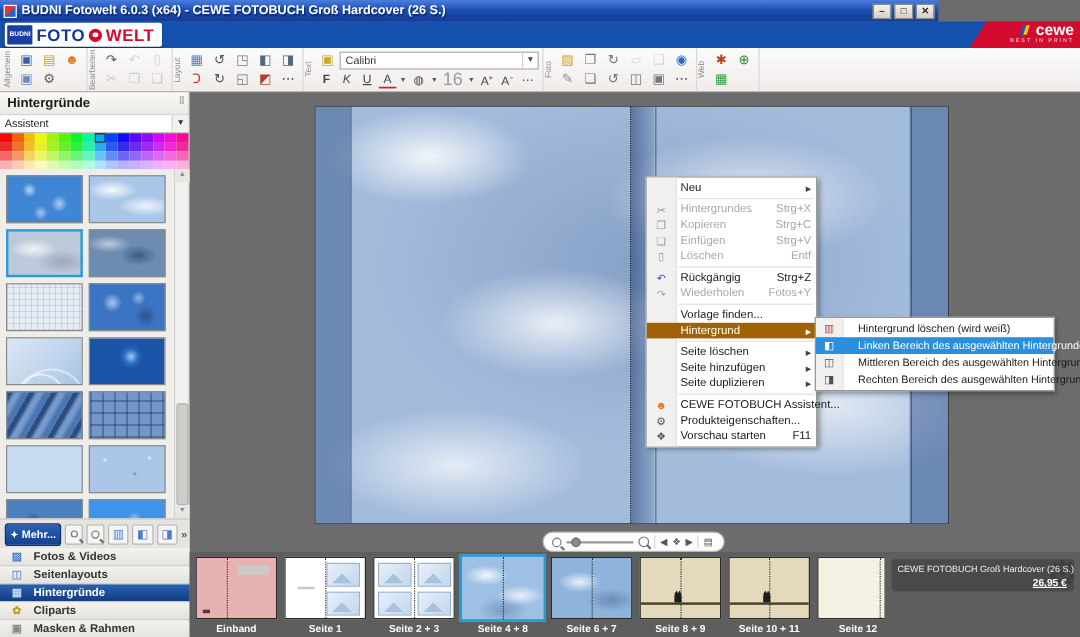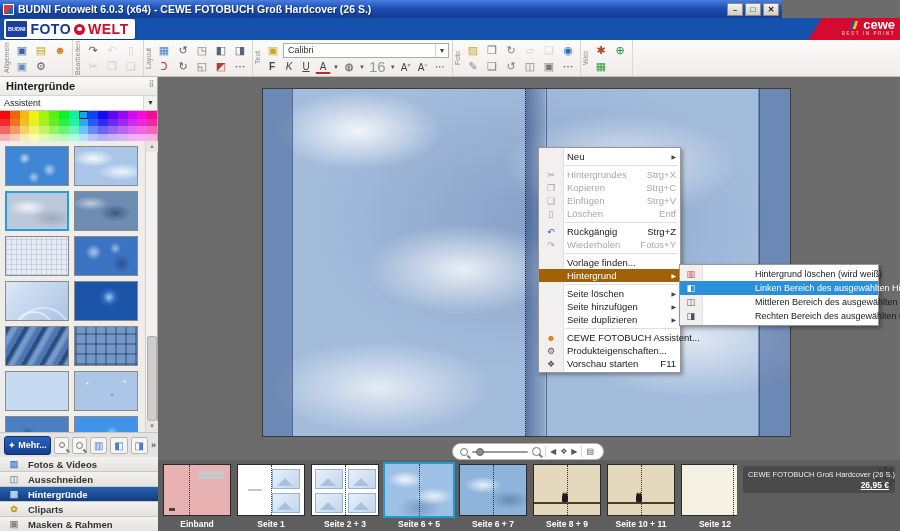--- a/index.html
+++ b/index.html
@@ -149,21 +149,21 @@
   .mi.hl { background:#a16207; color:#fff; }
   .mi.hl .marr { color:#fff; }
   .msep { height:1px; background:#e0dfde; margin:2px 2px 2px 26px; }
 
   
   #submenu { left:679px; top:264px; width:200px; background:#fff; border:1px solid #979797;
     box-shadow:2px 2px 4px rgba(0,0,0,.35); padding:2px 0; z-index:21; }
   #submenu::before { content:""; position:absolute; left:0; top:0; bottom:0; width:22px; background:#f1f0ef; border-right:1px solid #e2e1e0; }
   .smi { position:relative; height:14px; display:flex; align-items:center; font-size:9px; color:#1a1a1a; }
   .smi .mic { width:22px; flex:none; text-align:center; font-size:9px; }
-  .smi .mlabel { padding-left:13px; white-space:nowrap;margin-left:40px; }
+  .smi .mlabel { padding-left:13px; white-space:nowrap; }
   .smi.hl { background:#2a90dc; color:#fff; }
 
   
   #filmstrip { left:158px; top:460px; width:742px; height:71px; background:#5e5e5e; }
   #strip-items { position:absolute; left:5px; top:4px; display:flex; gap:6px; }
   .page-cell { display:flex; flex-direction:column; align-items:center; }
   .pthumb { width:68px; height:52px; border:1px solid #2a2a2a; position:relative; overflow:hidden; background:#fff; }
   .pthumb.sel { border:2px solid #1f9cd4; width:72px; height:56px; margin:-2px; }
   .plabel { margin-top:3px; font-size:8.5px; font-weight:bold; color:#fff; white-space:nowrap; }
   .spine-dot { position:absolute; top:0; bottom:0; width:0; border-left:1px dotted #333; }
@@ -551,21 +551,21 @@
       <span class="sb-view">◨</span>
       <span id="sb-chev">»</span>
     </div>
     <div id="sb-tabs">
         <div class="sb-tab">
           <span class="tic" style="color: rgb(74, 127, 208);">▨</span>
           <span>Fotos &amp; Videos</span>
         </div>
         <div class="sb-tab">
           <span class="tic" style="color: rgb(122, 154, 192);">◫</span>
-          <span>Ausschneiden</span>
+          <span>Seitenlayouts</span>
         </div>
         <div class="sb-tab sel">
           <span class="tic" style="color: rgb(188, 212, 240);">▦</span>
           <span>Hintergründe</span>
         </div>
         <div class="sb-tab">
           <span class="tic" style="color: rgb(192, 160, 32);">✿</span>
           <span>Cliparts</span>
         </div>
         <div class="sb-tab">
@@ -700,21 +700,21 @@
             <div class="ph" style="left: 36px; top: 4px; width: 28px; height: 20px;"></div>
             <div class="ph" style="left: 3px; top: 28px; width: 28px; height: 20px;"></div>
             <div class="ph" style="left: 36px; top: 28px; width: 28px; height: 20px;"></div>
           </div>
           <div class="plabel">Seite 2 + 3</div>
         </div>
         <div class="page-cell">
           <div class="pthumb k-clouds sel">
             <div class="spine-dot" style="left: 50%;"></div>
           </div>
-          <div class="plabel">Seite 6 + 5</div>
+          <div class="plabel">Seite 4 + 8</div>
         </div>
         <div class="page-cell">
           <div class="pthumb k-clouds2">
             <div class="spine-dot" style="left: 50%;"></div>
           </div>
           <div class="plabel">Seite 6 + 7</div>
         </div>
         <div class="page-cell">
           <div class="pthumb k-cat">
             <div class="spine-dot" style="left: 50%;"></div>

